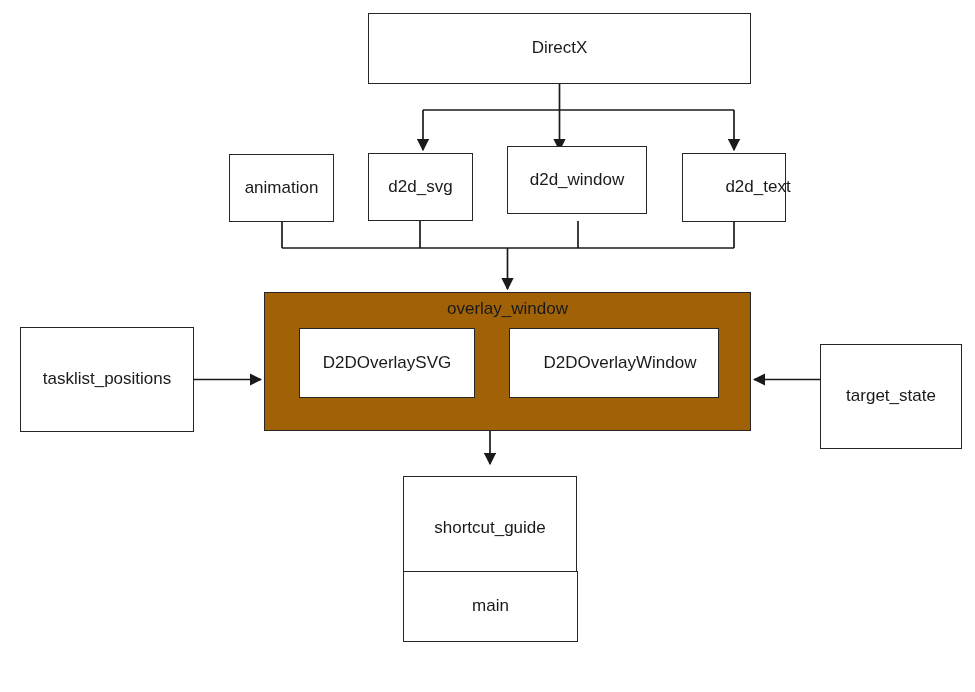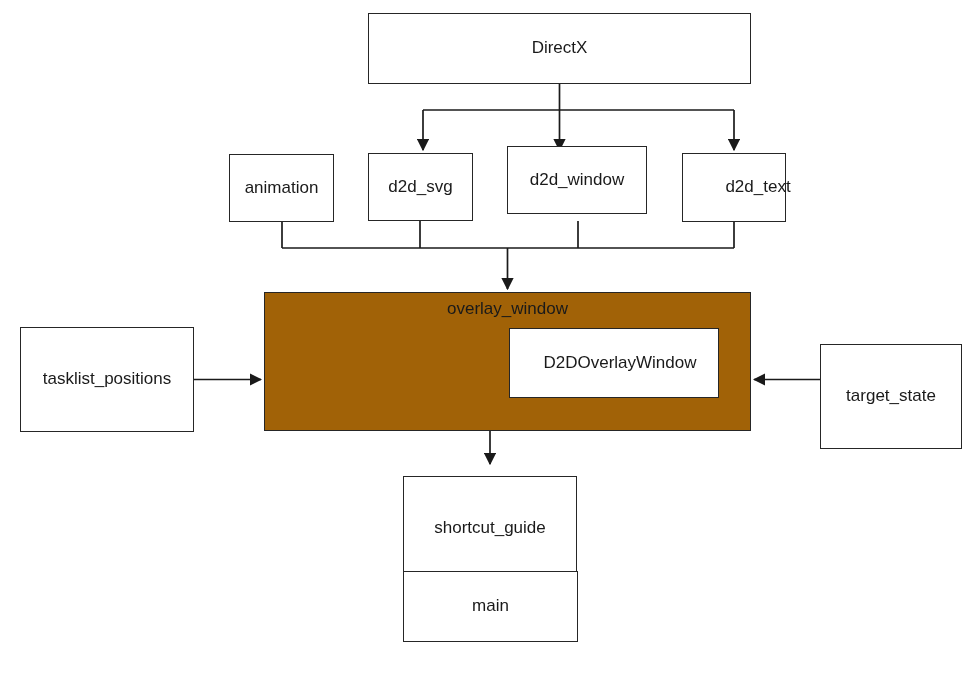--- a/index.html
+++ b/index.html
@@ -117,20 +117,23 @@
   <div class="node d2d-window">
     <span>d2d_window</span>
   </div>
 
   <div class="node d2d-text">
     <span>d2d_text</span>
   </div>
 
   <div class="group">
     <div class="group-label">overlay_window</div>
+    <div class="node d2d-overlay-svg">
+      <span>D2DOverlaySVG</span>
+    </div>
     <div class="node d2d-overlay-window">
       <span>D2DOverlayWindow</span>
     </div>
   </div>
 
   <div class="node tasklist-positions">
     <span>tasklist_positions</span>
   </div>
 
   <div class="node target-state">

